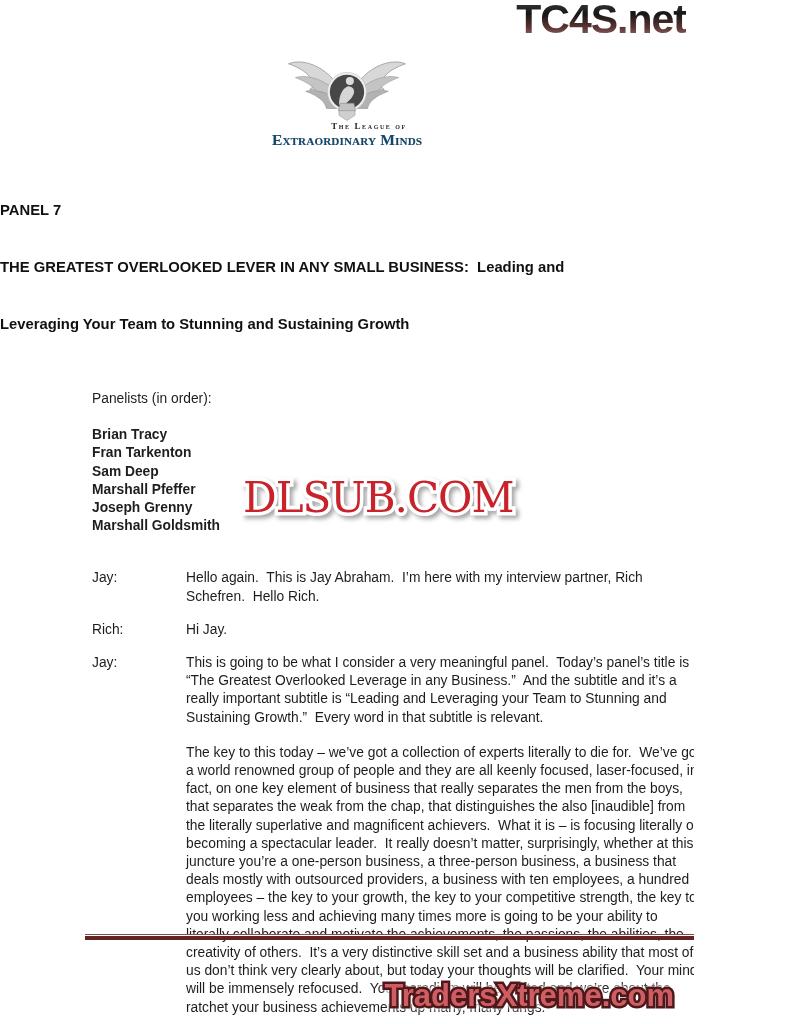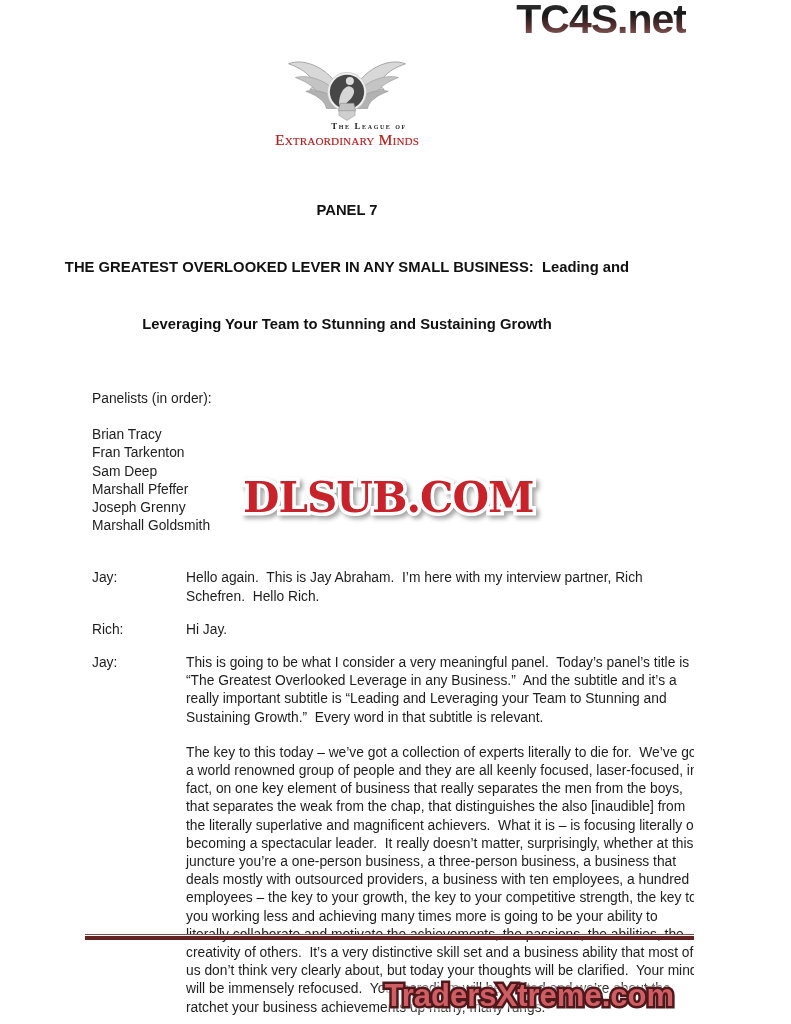--- a/index.html
+++ b/index.html
@@ -28,50 +28,50 @@
   .logo svg{display:block;margin:0 auto;}
   .logo-line1{
     font-family:"Liberation Serif",serif;
     font-variant:small-caps;font-weight:600;
     font-size:9px;letter-spacing:1.6px;color:#272727;
     margin-top:-2px;
     padding-left:44px;
   }
   .logo-line2{
     font-family:"Liberation Serif",serif;
-    font-variant:small-caps;font-weight:400;
-    font-size:15.5px;letter-spacing:.2px;color:#b91c1c;
+    font-variant:small-caps;font-weight:700;
+    font-size:15.5px;letter-spacing:.2px;color:#0c4a6e;
     text-shadow:0.4px 0.4px 0 rgba(90,20,20,.35);
     margin-top:0px;
   }
 
   
   .title{
-    margin-top:14px;text-align:center;font-weight:bold;
+    margin-top:14px;font-weight:bold;
     font-size:14.8px;line-height:19px;white-space:pre-wrap;color:#111;
   }
 
   
   .content{padding-left:92px;padding-right:86px;}
   .panelists-heading{margin-top:18px;font-size:13.8px;line-height:18.2px;}
   .panelists-list{list-style:none;margin:18px 0 0 0;padding:0;
-    font-size:13.8px;line-height:18.2px;}
+    font-size:13.8px;line-height:18.2px;font-weight:bold;}
 
   
   .dialogue{margin-top:34px;font-size:13.8px;line-height:18.2px;}
   .entry{display:grid;grid-template-columns:94px 518px;margin-bottom:15px;}
   .entry p{margin:0 0 17px 0;white-space:pre-wrap;}
   .entry p:last-child{margin-bottom:0;}
   .speaker{white-space:nowrap;}
 
   
   .wm-dlsub{
     position:absolute;left:243px;top:477px;
     font-family:"DejaVu Serif",serif;
-    font-weight:bold;font-size:42px;letter-spacing:-1px;
+    font-weight:normal;font-size:42px;letter-spacing:-1px;
     color:#c8232a;line-height:1;
     transform:scaleY(1.02);
     filter:drop-shadow(3px 3px 2px rgba(60,60,60,.45));
     z-index:5;
   }
   .wm-dlsub::before{
     content:attr(data-text);
     position:absolute;left:0;top:0;z-index:-1;
     -webkit-text-stroke:7px #ffffff;
     text-shadow:0 0 2px #fff,0 0 2px #fff;

